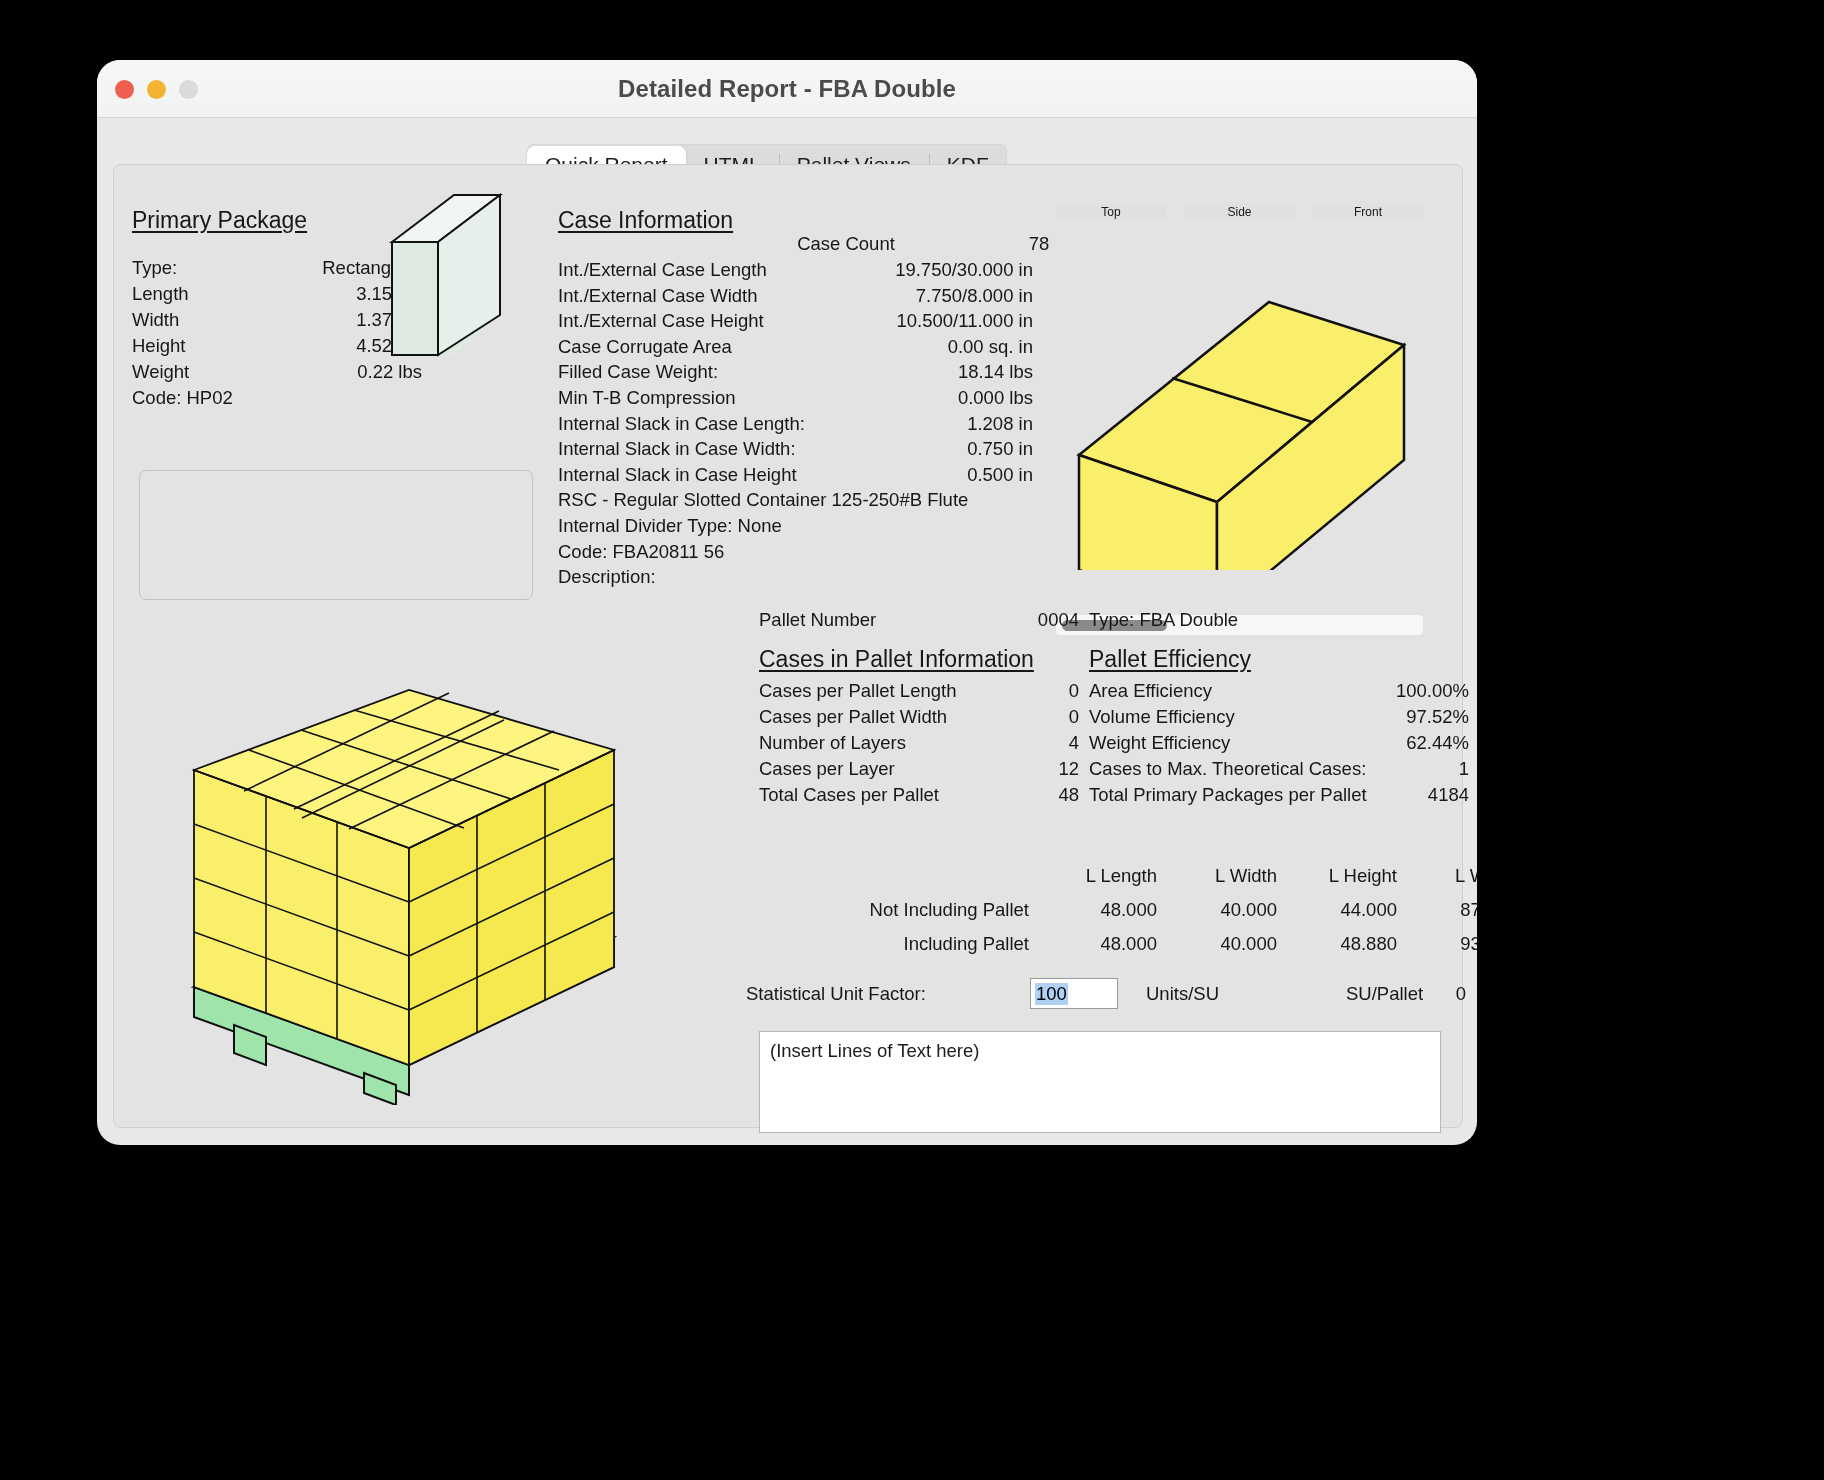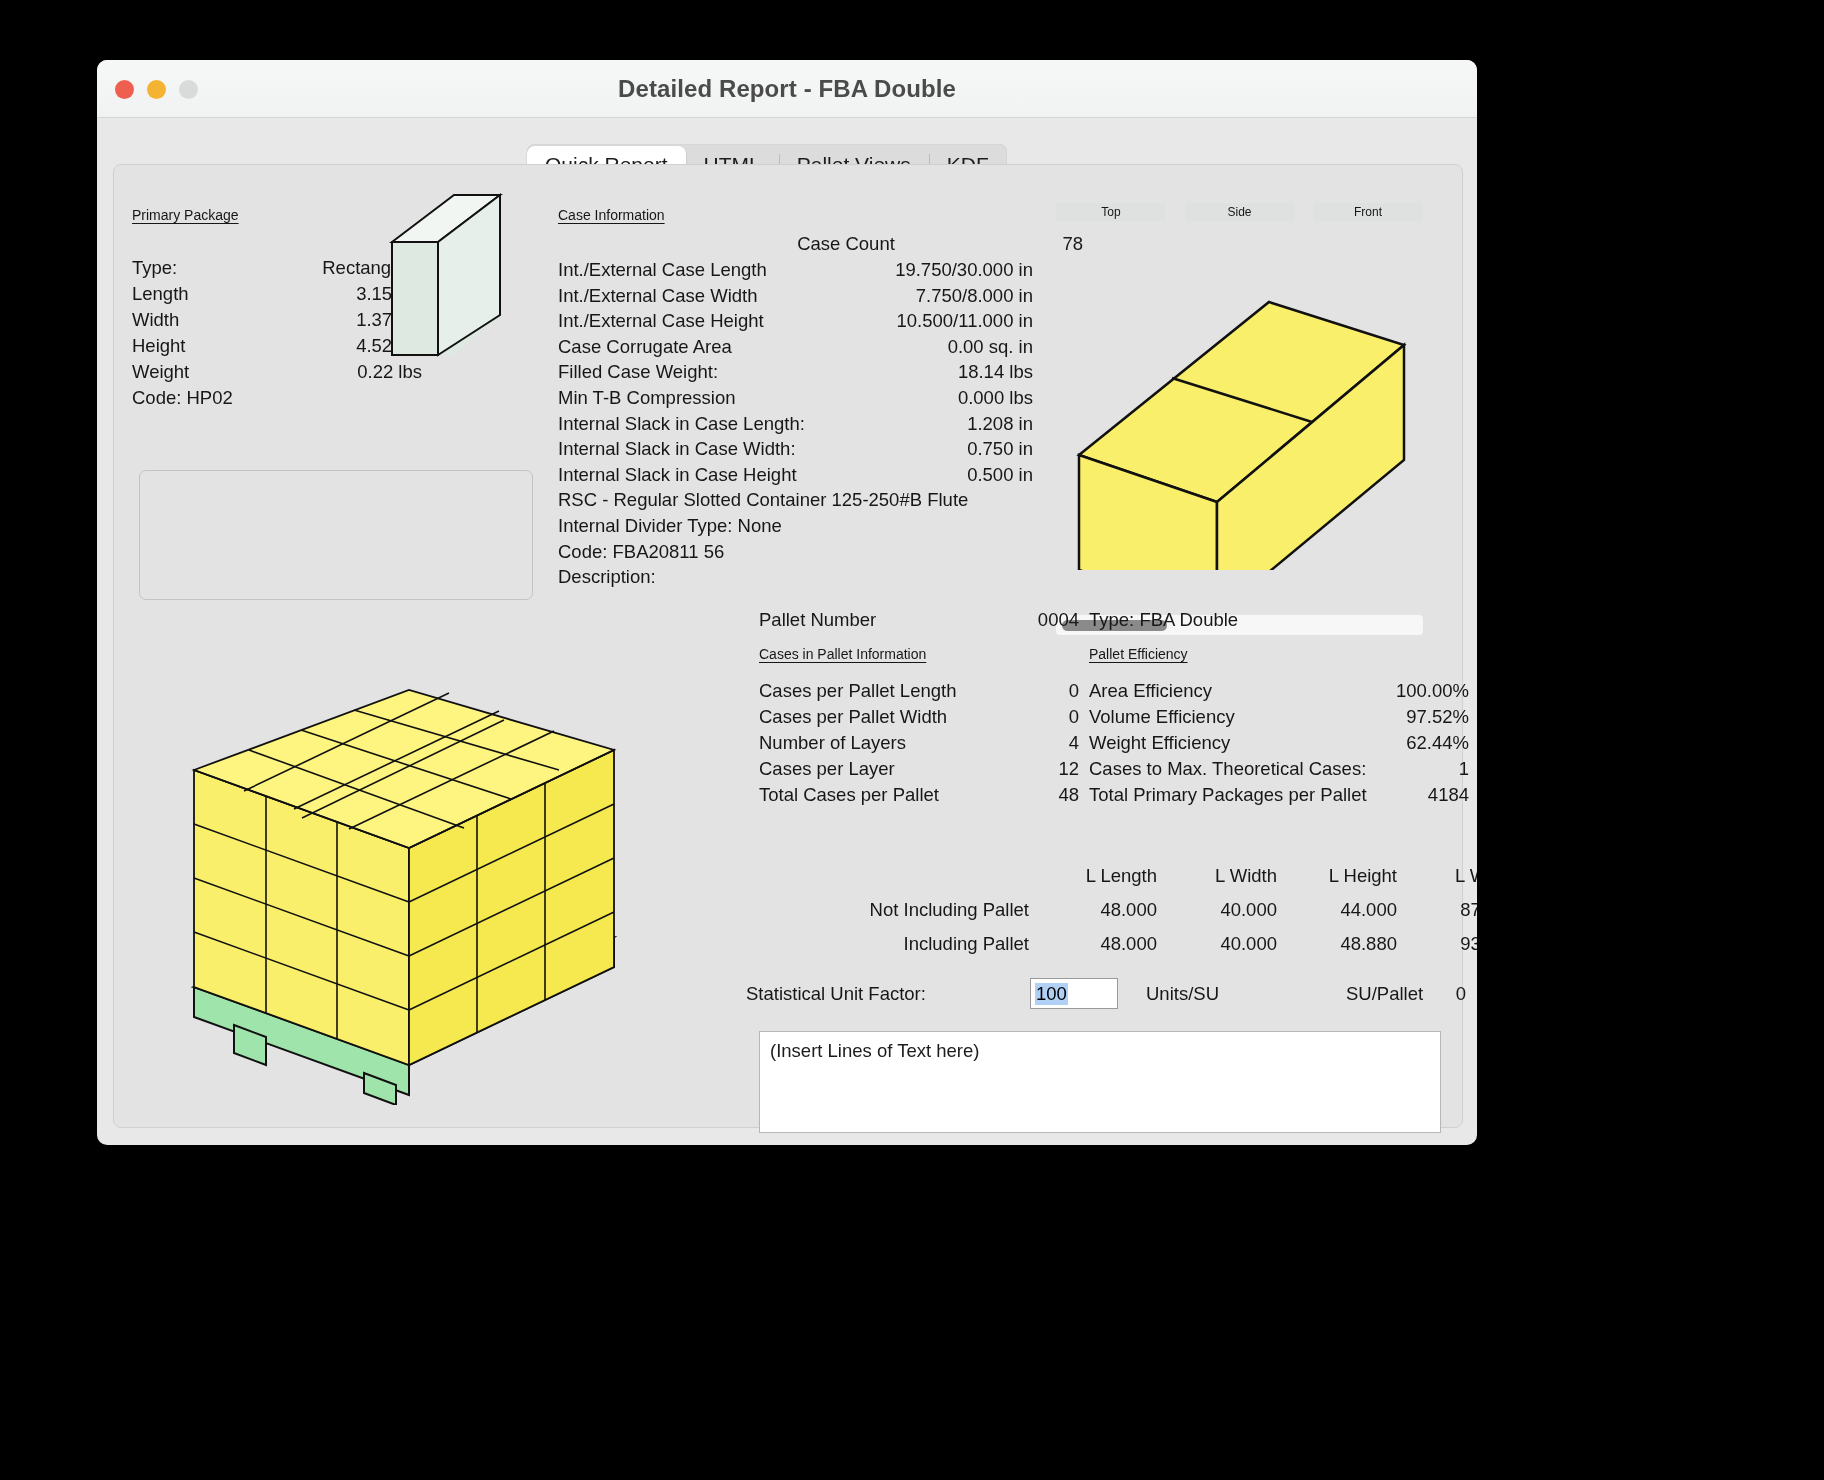--- a/index.html
+++ b/index.html
@@ -13,21 +13,21 @@
     position: relative;
     width: 1824px; height: 1480px;
     background: #000;
   }
   
   #window {
     position: absolute;
     left: 97px; top: 60px;
     width: 1380px; height: 1085px;
     background: #e8e8e8;
-    border-radius: 10px;
+    border-radius: 23px;
     box-shadow: 0 14px 44px rgba(0,0,0,0.55);
     overflow: hidden;
   }
   #titlebar {
     position: relative;
     height: 57px;
     background: linear-gradient(to bottom, #f6f8f8, #f1f3f3);
     border-bottom: 1px solid #d3d5d5;
   }
   .traffic {
@@ -80,21 +80,21 @@
     left: 16px; top: 104px;
     width: 1348px; height: 962px;
     background: #e3e3e3;
     border: 1px solid #d0d0d0;
     border-radius: 8px;
   }
   .abs { position: absolute; }
   .lbl { font-size: 18.5px; color: #171717; white-space: nowrap; }
   .val { font-size: 18.5px; color: #171717; white-space: nowrap; }
   .hdr {
-    font-size: 14px; color: #171717;
+    font-size: 23px; color: #171717;
     text-decoration: underline;
     text-underline-offset: 3px;
     white-space: nowrap;
   }
 
   
   #pp-rows .row { position: relative; height: 26px; }
   #pp-rows .k { position: absolute; left: 0; }
   #pp-rows .v { position: absolute; left: 100px; width: 190px; text-align: right; }
 
@@ -246,21 +246,21 @@
           <polygon points="56,55 118,8 118,128 56,168" fill="#e6efe9" stroke="#111" stroke-width="2"></polygon>
           <polygon points="10,55 56,55 56,168 10,168" fill="#dde9e1" stroke="#111" stroke-width="2"></polygon>
         </svg>
       </div>
 
       <div id="pp-note"></div>
 
       <div class="abs hdr" style="left:444px; top:42px;">Case Information</div>
 
       <div class="abs lbl" style="left:652px; top:68px; width:160px; text-align:center;">Case Count</div>
-      <div class="abs val" style="left:839px; top:68px; width:130px; text-align:right;">78</div>
+      <div class="abs val" style="left:860px; top:68px; width:130px; text-align:center;">78</div>
 
       <div id="case-rows" class="abs" style="left:444px; top:94px;">
         <div class="row">
           <span class="lbl k">Int./External Case Length</span>
           <span class="val v">19.750/30.000 in</span>
         </div>
         <div class="row">
           <span class="lbl k">Int./External Case Width</span>
           <span class="val v">7.750/8.000 in</span>
         </div>

